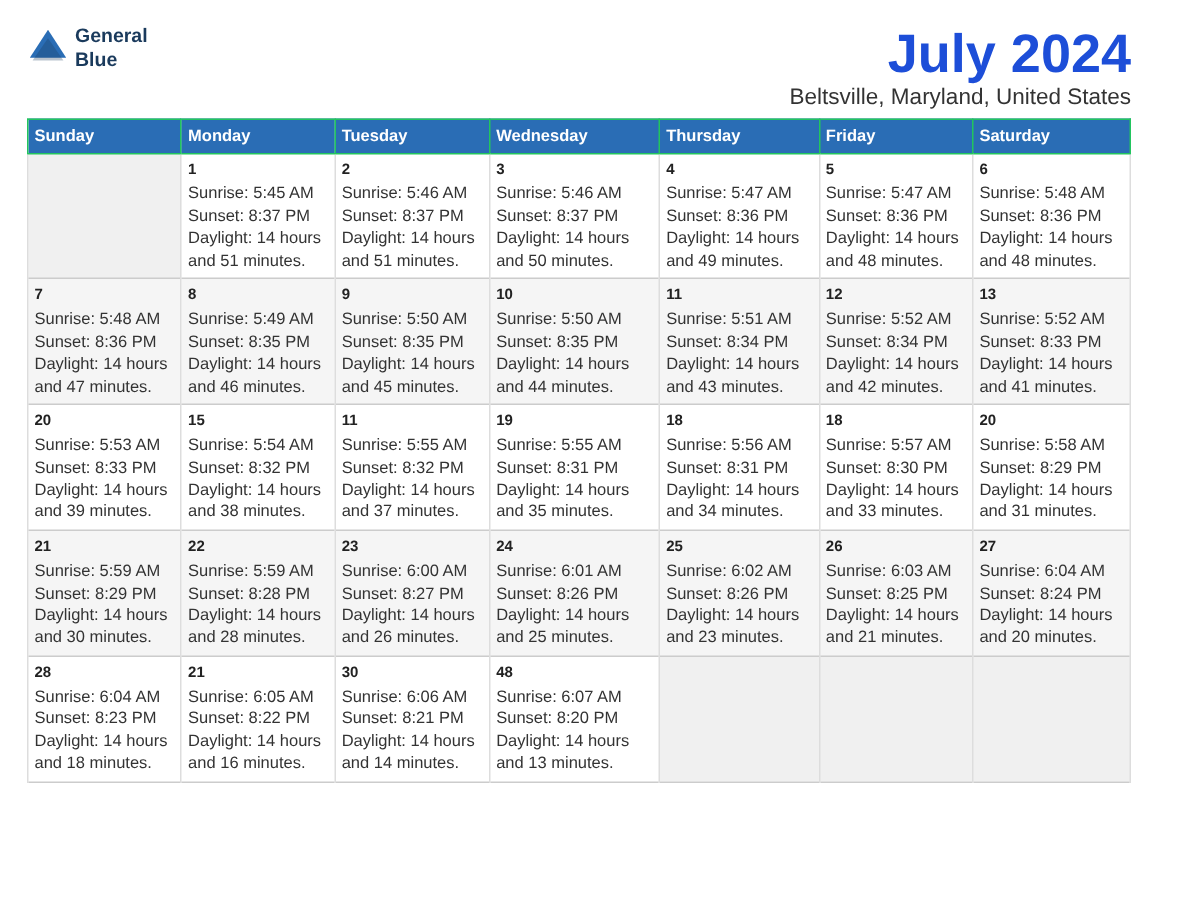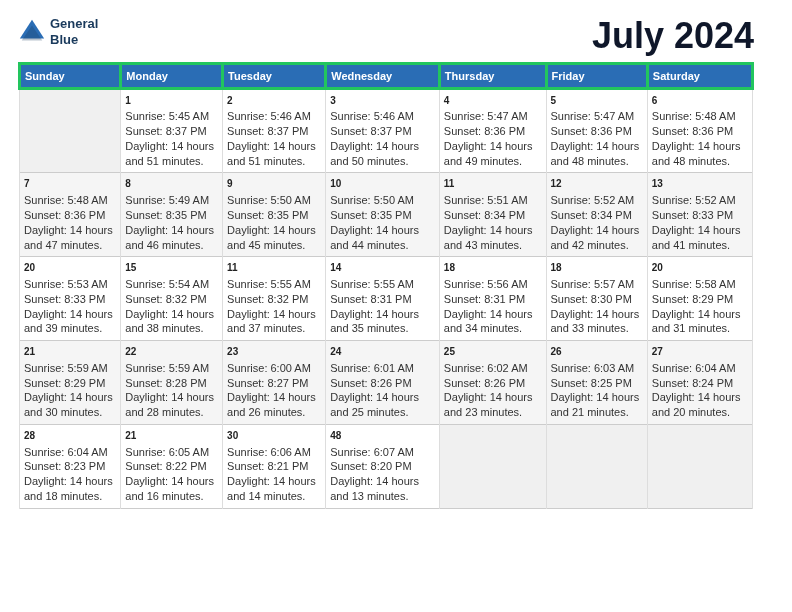--- a/index.html
+++ b/index.html
@@ -36,42 +36,42 @@
     .logo-icon {
       width: 28px;
       height: 28px;
     }
     .title-area {
       text-align: right;
     }
     .main-title {
       font-size: 36px;
       font-weight: bold;
-      color: #0f172a;
+      color: #1d4ed8;
       line-height: 1.1;
     }
     .subtitle {
       font-size: 15px;
       color: #333;
     }
     table {
       width: 100%;
       border-collapse: collapse;
       font-size: 9.5px;
     }
     thead tr {
       background: #2a6db5;
       color: #fff;
     }
     thead th {
       padding: 5px 4px;
       font-size: 11px;
       font-weight: bold;
       text-align: left;
-      border: 3px solid #22c55e;
+      border: 1px solid #22c55e;
     }
     tbody tr {
       vertical-align: top;
       border-bottom: 1px solid #ccc;
     }
     tbody td {
       padding: 4px 4px;
       border-right: 1px solid #ddd;
       border-left: 1px solid #ddd;
       min-height: 70px;
@@ -110,20 +110,21 @@
         <polygon points="15,2 28,22 2,22" fill="#2a6db5"></polygon>
         <polygon points="15,8 26,24 4,24" fill="#1a3a5c" opacity="0.3"></polygon>
       </svg>
       <div class="logo-text">
         <div>General</div>
         <div>Blue</div>
       </div>
     </div>
     <div class="title-area">
       <div class="main-title">July 2024</div>
+      <div class="subtitle">Beltsville, Maryland, United States</div>
     </div>
   </div>
 
   <table>
     <thead>
       <tr>
       <th>Sunday</th>
           <th>Monday</th>
           <th>Tuesday</th>
           <th>Wednesday</th>
@@ -197,21 +198,21 @@
           </td>
           <td>
             <span class="day-num">15</span>
             <div class="day-info">Sunrise: 5:54 AM<br>Sunset: 8:32 PM<br>Daylight: 14 hours and 38 minutes.</div>
           </td>
           <td>
             <span class="day-num">11</span>
             <div class="day-info">Sunrise: 5:55 AM<br>Sunset: 8:32 PM<br>Daylight: 14 hours and 37 minutes.</div>
           </td>
           <td>
-            <span class="day-num">14</span>
+            <span class="day-num">19</span>
             <div class="day-info">Sunrise: 5:55 AM<br>Sunset: 8:31 PM<br>Daylight: 14 hours and 35 minutes.</div>
           </td>
           <td>
             <span class="day-num">18</span>
             <div class="day-info">Sunrise: 5:56 AM<br>Sunset: 8:31 PM<br>Daylight: 14 hours and 34 minutes.</div>
           </td>
           <td>
             <span class="day-num">18</span>
             <div class="day-info">Sunrise: 5:57 AM<br>Sunset: 8:30 PM<br>Daylight: 14 hours and 33 minutes.</div>
           </td>

